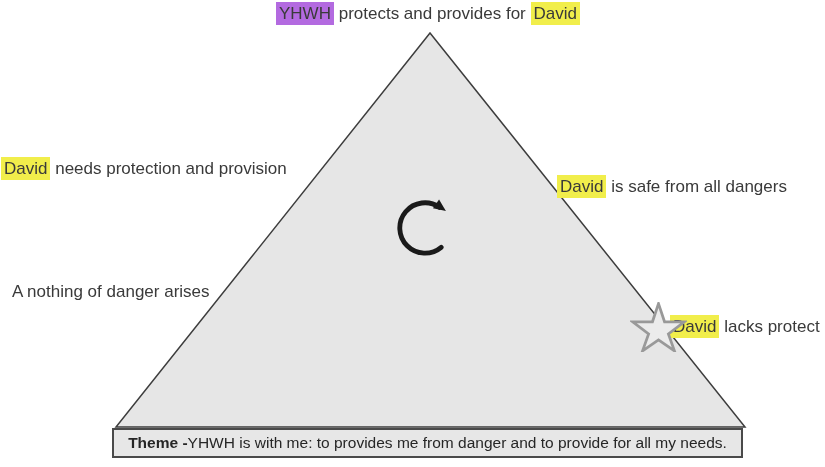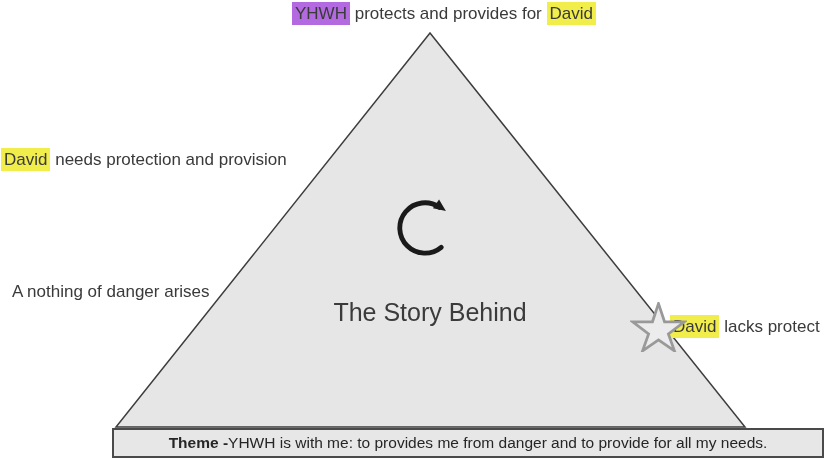--- a/index.html
+++ b/index.html
@@ -33,21 +33,21 @@
     text-align: center;
     font-size: 25px;
     line-height: 36px;
     color: #3b3b3b;
   }
   .title-line2 { font-weight: bold; }
   .theme-box {
     position: absolute;
     left: 112px;
     top: 428px;
-    width: 712px;
+    width: 631px;
     height: 30px;
     box-sizing: border-box;
     background: #e7e7e7;
     border: 2px solid #4a4a4a;
     display: flex;
     align-items: center;
     justify-content: center;
     font-size: 15.5px;
     white-space: nowrap;
     color: #262626;
@@ -63,29 +63,29 @@
   <svg class="triangle-svg" width="825" height="467" viewBox="0 0 825 467">
     <polygon points="430,33 116,427 745,427" stroke-width="1.5" fill="#e6e6e6" stroke="#3d3d3d"></polygon>
   </svg>
 
   <svg class="cycle-icon" width="62" height="62" viewBox="0 0 64 64">
     <path d="M 48.7 51.9 A 26 26 0 1 1 46.9 10.7" fill="none" stroke-width="5" stroke-linecap="round" stroke="#1a1a1a"></path>
     <path d="M -7.5 -5.5 L 5 0 L -7.5 5.5 Z" transform="translate(49.5 11.5) rotate(35)" fill="#1a1a1a"></path>
   </svg>
 
   <div class="title-block">
-    <div class="title-line1">The Story Behind</div>
   </div>
 
-  <div class="lbl" style="left:292px; top:2px;"><span class="hl" style="background-color: rgb(179, 106, 224);">YHWH</span><span> protects and provides for </span><span class="hl" style="background-color: rgb(241, 238, 75);">David</span></div>
+  <div class="lbl" style="left:276px; top:2px;"><span class="hl" style="background-color: rgb(179, 106, 224);">YHWH</span><span> protects and provides for </span><span class="hl" style="background-color: rgb(241, 238, 75);">David</span></div>
 
-  <div class="lbl" style="left:1px; top:148px;"><span class="hl" style="background-color: rgb(241, 238, 75);">David</span><span> needs protection and provision</span></div>
+  <div class="lbl" style="left:1px; top:157px;"><span class="hl" style="background-color: rgb(241, 238, 75);">David</span><span> needs protection and provision</span></div>
 
   <div class="lbl" style="left:12px; top:280px;"><span>A nothing of danger arises</span></div>
 
+  <div class="lbl" style="left:557px; top:175px;"><span class="hl" style="background-color: rgb(241, 238, 75);">David</span><span> is safe from all dangers</span></div>
 
   <div class="lbl lbl-resolution" style="left:670px; top:315px;"><span class="hl" style="background-color: rgb(241, 238, 75);">David</span><span> lacks protect</span></div>
 
   <svg class="star-icon" width="57" height="50" viewBox="0 0 100 91">
     <polygon points="50,3 61,36 97,36 68,58 79,89 50,69 21,89 32,58 3,36 39,36" stroke-width="5" stroke-linejoin="miter" fill="#ececec" stroke="#999999"></polygon>
   </svg>
 
   <div class="theme-box">
       <span class="bold">Theme - </span>
       <span>YHWH is with me: to provides me from danger and to provide for all my needs.</span>

